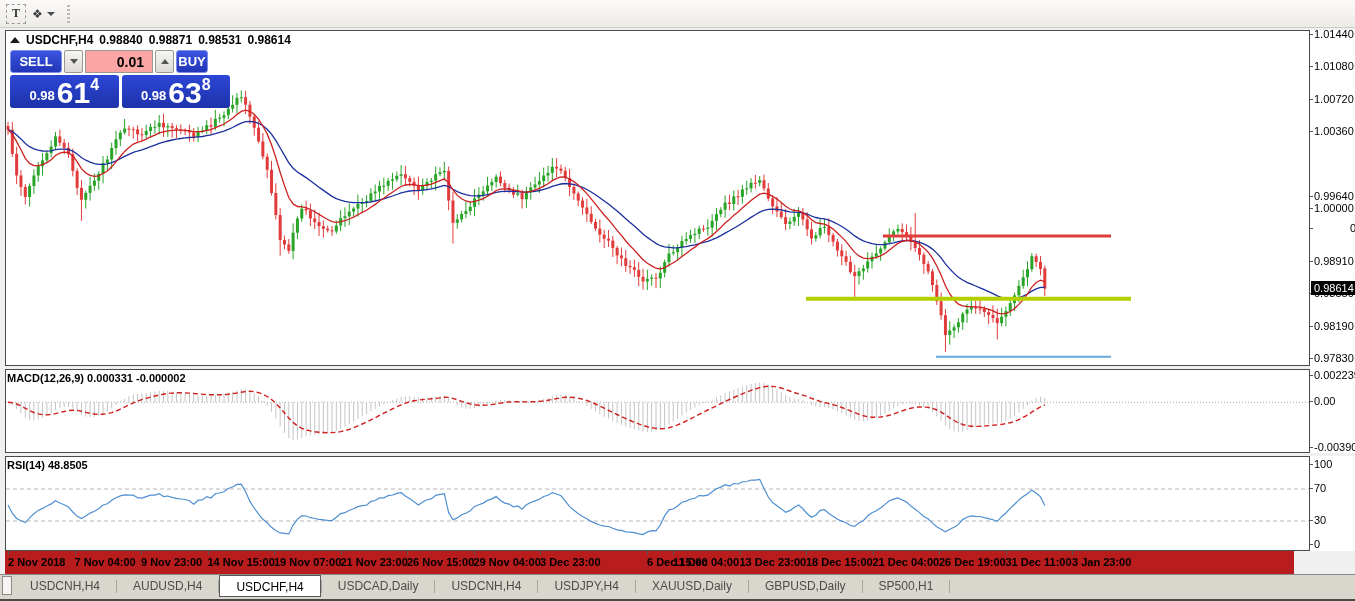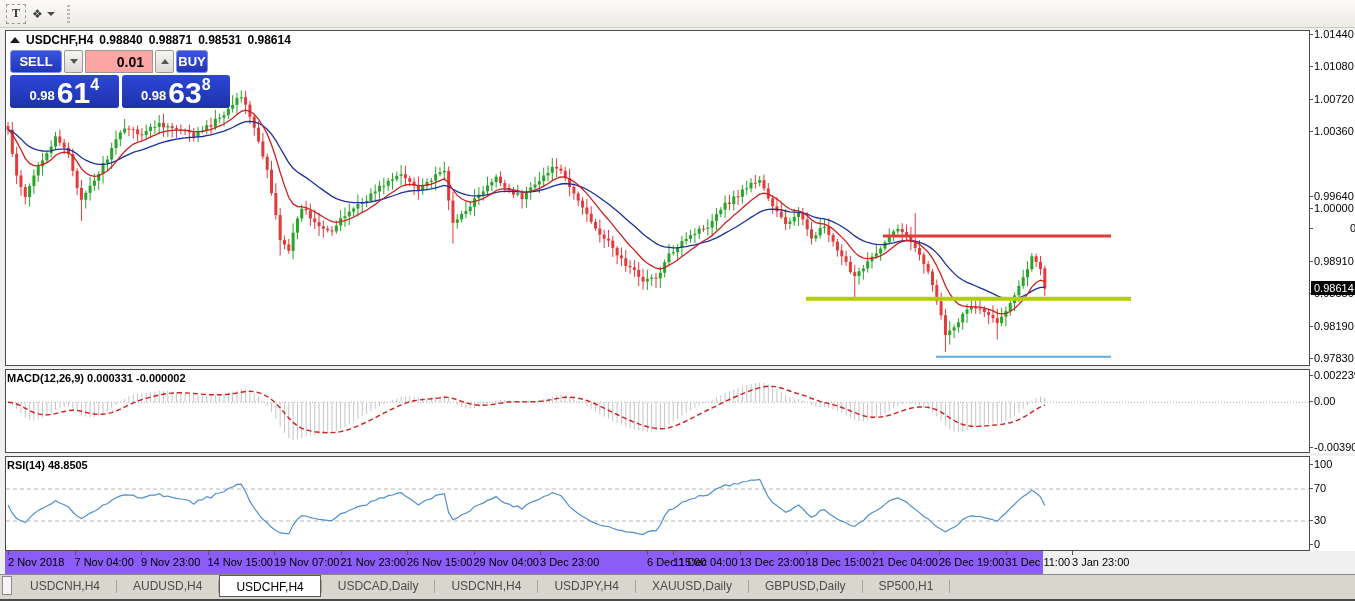--- a/index.html
+++ b/index.html
@@ -51,21 +51,21 @@
   .tp-row2{display:flex;gap:3px;margin-top:2px;height:33px;}
   .price-box{flex:1;background:linear-gradient(#2d47d6,#1d32aa);border-radius:3px;color:#fff;
              display:flex;align-items:flex-end;justify-content:center;padding-bottom:2px;position:relative;}
   .price-box .pfx{font-size:13px;font-weight:bold;margin-right:2px;margin-bottom:3px;}
   .price-box .big{font-size:30px;font-weight:bold;line-height:26px;}
   .price-box .sup{font-size:16px;font-weight:bold;align-self:flex-start;margin-top:1px;}
   
   .price-tag{position:absolute;left:1311px;width:44px;height:14px;background:#000;color:#fff;
              font-size:11px;display:flex;align-items:center;padding-left:3px;z-index:8;}
   
-  .date-axis{position:absolute;left:5px;top:551px;width:1038px;height:23px;background:#8b5cf6;}
+  .date-axis{position:absolute;left:5px;top:551px;width:1289px;height:23px;background:#b91c1c;font-weight:bold;}
   .date-label{position:absolute;top:5px;font-size:11px;color:#000;white-space:nowrap;}
   .date-label::before{content:"";position:absolute;left:0;top:-5px;width:1px;height:4px;background:#555;}
   
   .tabs-bar{position:absolute;left:0;top:574px;width:1355px;height:27px;background:#d9d6ce;
             border-top:1px solid #8a8a8a;border-bottom:2px solid #4a4a4a;display:flex;align-items:flex-start;}
   .tab-stub{width:10px;height:19px;margin:1px 2px 0 2px;background:#f5f4f2;border:1px solid #8a8a8a;}
   .tab{padding:3px 16px 2px 16px;font-size:12px;color:#4c4c4c;margin-top:1px;white-space:nowrap;}
   .tab.active{background:#fff;border:1px solid #5a5a5a;border-top-width:1px;color:#000;margin-top:0;padding-top:4px;}
   .tab-sep{width:1px;height:13px;background:#a8a5a0;margin-top:5px;}
 </style>

